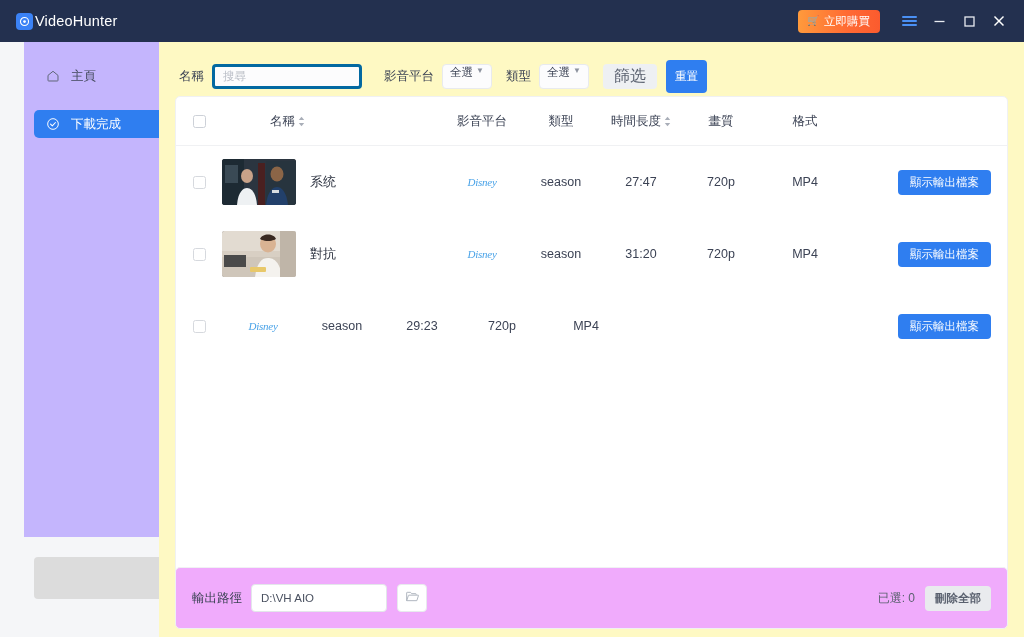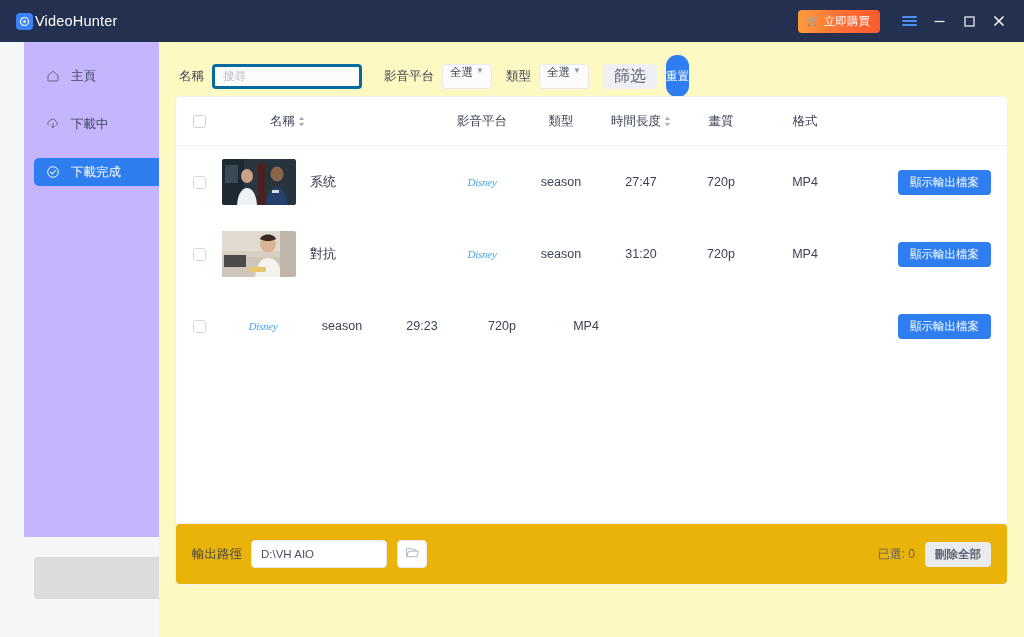--- a/index.html
+++ b/index.html
@@ -97,21 +97,21 @@
     border:1px solid #e8eaee; border-radius:4px; background:#fcfcfd;
     font-size:11.5px; color:#3b4254; cursor:pointer;
     display:flex; align-items:flex-start; gap:3px;
   }
   .select .chev{ font-size:8px; color:#8d939f; position:relative; top:1px;}
   .btn-plain{
     height:25px; padding:0 11px; border-radius:4px; border:0; cursor:pointer;
     background:#eef0f3; color:#5a616f; font-size:16px; font-family:inherit;
   }
   .btn-blue{
-    height:42px; padding:0 0; border-radius:11px; border:0; cursor:pointer;
+    height:33px; padding:0 9px; border-radius:4px; border:0; cursor:pointer;
     background:#2f7ef0; color:#ffffff; font-size:11.5px; font-family:inherit;
   }
 
   
   .card{
     background:#ffffff; border-radius:5px;
     height:480px; position:relative; overflow:hidden;
     border:1px solid #f0f1f3;
   }
   .thead{
@@ -152,22 +152,22 @@
 
   .disney{ display:block; }
   .btn-show{
     height:25px; padding:0 12px; border-radius:4px; border:0; cursor:pointer;
     background:#2f7ef0; color:#ffffff; font-size:11.5px; font-family:inherit;
     white-space:nowrap;
   }
 
   
   .bottombar{
-    position:absolute; left:175px; top:523px; width:833px; height:62px;
-    background:#eab308; border-radius:5px;
+    position:absolute; left:175px; top:567px; width:833px; height:62px;
+    background:#f0abfc; border-radius:5px;
     display:flex; align-items:center; padding:0 16px;
     border:1px solid #f0f1f3;
   }
   .path-input{
     width:136px; height:28px; border:1px solid #e3e6ea; border-radius:4px;
     background:#fff; font-size:11.5px; color:#4a5160; padding:0 9px;
     font-family:inherit; outline:none;
   }
   .folder-btn{
     width:30px; height:28px; margin-left:10px;
@@ -233,30 +233,20 @@
 
     <div class="nav-item">
       <span class="ni">
         <svg width="14" height="14" viewBox="0 0 16 16">
           <path d="M2.3 7.3L8 2.6l5.7 4.7V13a.7.7 0 0 1-.7.7H3a.7.7 0 0 1-.7-.7z" fill="none" stroke="#5d6473" stroke-width="1.1" stroke-linejoin="round"></path>
         </svg>
       </span>
       <span>主頁</span>
     </div>
 
-    <div class="nav-item">
-      <span class="ni">
-        <svg width="14" height="14" viewBox="0 0 16 16">
-          <path d="M3 9.3a2.6 2.6 0 0 1 1.3-4.6 3.4 3.4 0 0 1 6.6.4 2.4 2.4 0 0 1 1.2 4.2" fill="none" stroke="#5d6473" stroke-width="1.05" stroke-linecap="round"></path>
-          <line x1="8" y1="7" x2="8" y2="12" stroke="#5d6473" stroke-width="1.05" stroke-linecap="round"></line>
-          <path d="M6.2 10.2L8 12.1l1.8-1.9" fill="none" stroke="#5d6473" stroke-width="1.05" stroke-linecap="round" stroke-linejoin="round"></path>
-        </svg>
-      </span>
-      <span>下載中</span>
-    </div>
 
     <div class="nav-item active">
       <span class="ni">
         <svg width="14" height="14" viewBox="0 0 16 16">
           <circle cx="8" cy="8" r="6.1" fill="none" stroke="#ffffff" stroke-width="1.1"></circle>
           <path d="M5.2 8.1l2 2 3.6-3.8" fill="none" stroke="#ffffff" stroke-width="1.2" stroke-linecap="round" stroke-linejoin="round"></path>
         </svg>
       </span>
       <span>下載完成</span>
     </div>

